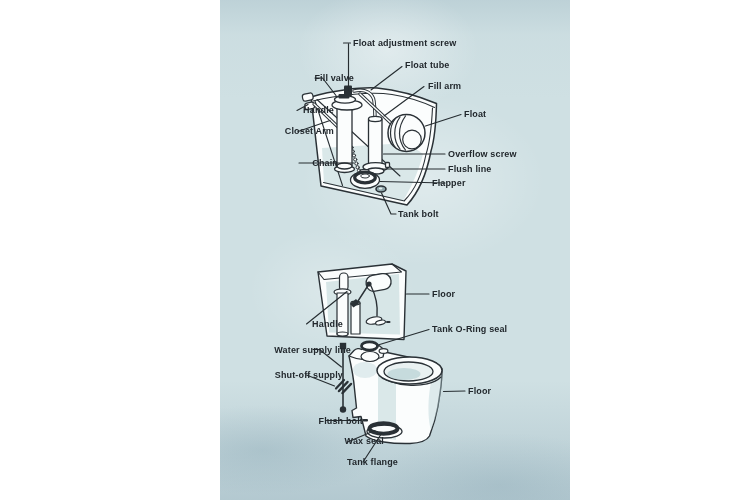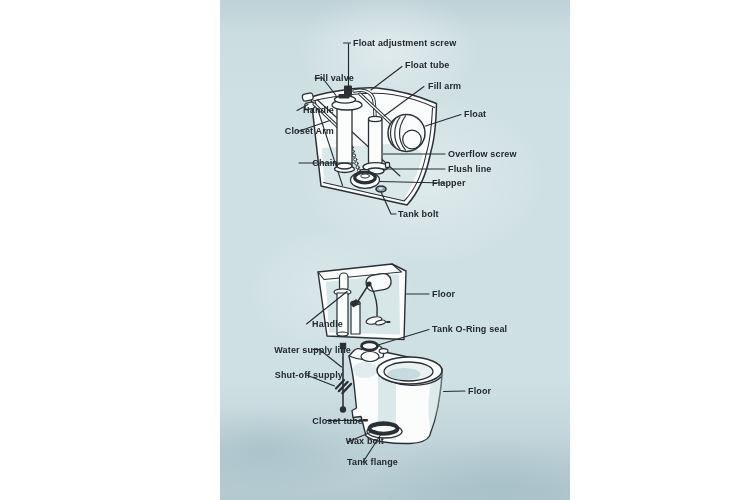--- a/index.html
+++ b/index.html
@@ -227,17 +227,17 @@
     <span class="lbl" style="left:228px;top:169px">Flush line</span>
     <span class="lbl" style="left:212px;top:183px">Flapper</span>
     <span class="lbl" style="left:178px;top:214px">Tank bolt</span>
 
     <span class="lbl" style="left:212px;top:294px">Floor</span>
     <span class="lbl" style="right:227px;top:324px">Handle</span>
     <span class="lbl" style="left:212px;top:329px">Tank O-Ring seal</span>
     <span class="lbl" style="right:219px;top:350px">Water supply line</span>
     <span class="lbl" style="right:227px;top:375px">Shut-off supply</span>
     <span class="lbl" style="left:248px;top:391px">Floor</span>
-    <span class="lbl" style="right:207px;top:421px">Closet tube</span>
-    <span class="lbl" style="right:186px;top:441px">Wax bolt</span>
+    <span class="lbl" style="right:207px;top:421px">Flush bolt</span>
+    <span class="lbl" style="right:186px;top:441px">Wax seal</span>
     <span class="lbl" style="right:172px;top:462px">Tank flange</span>
   </div>
 </div>
 
 </body></html>

